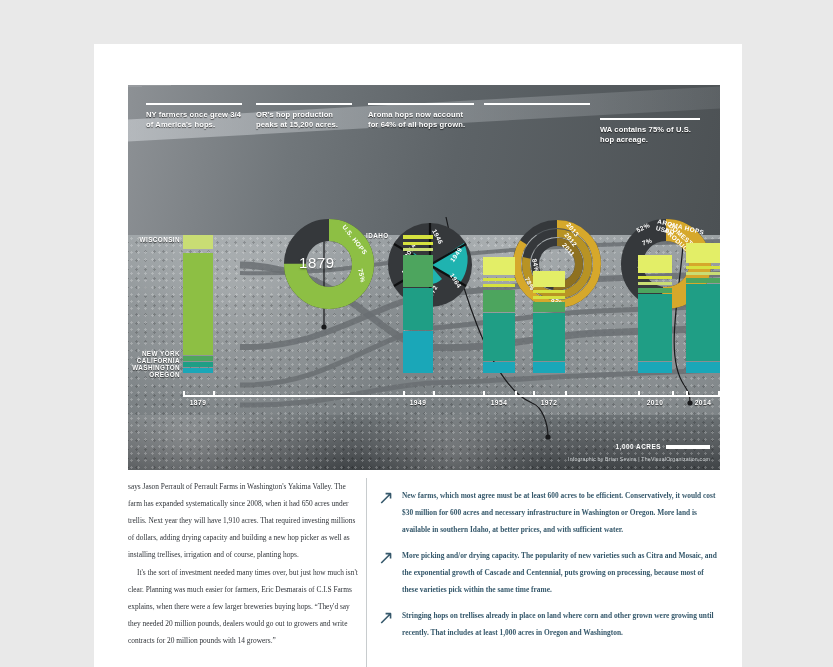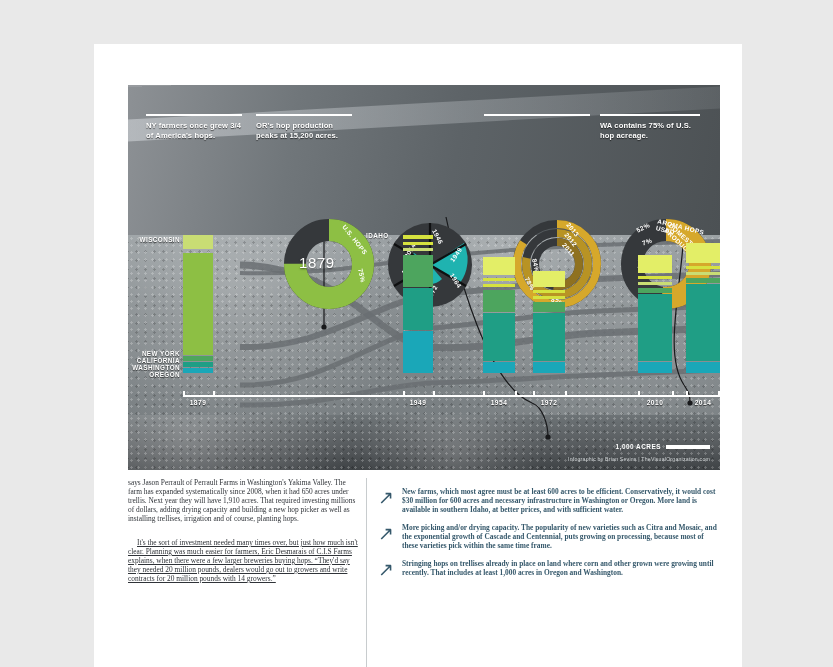--- a/index.html
+++ b/index.html
@@ -52,21 +52,21 @@
   }
   .bg-bottom{
     position:absolute;left:0;top:330px;width:592px;height:55px;
     background:
       radial-gradient(circle at 10% 40%,rgba(255,255,255,.25),rgba(0,0,0,0) 30%),
       radial-gradient(circle at 55% 70%,rgba(255,255,255,.18),rgba(0,0,0,0) 28%),
       linear-gradient(180deg,#6d7376 0%,#55595c 60%,#3f4346 100%);
   }
 
   
-  .headrow{position:absolute;left:0;top:15px;width:543px;height:40px;}
+  .headrow{position:absolute;left:0;top:4px;width:543px;height:40px;}
   .headcard{position:absolute;top:14px;}
   .headcard .rule{height:2px;background:#ffffff;margin-bottom:5px;}
   .headcard .htxt{
     color:#ffffff;font-size:7.6px;line-height:9.6px;font-weight:bold;
     letter-spacing:.1px;text-shadow:0 1px 1px rgba(0,0,0,.65);
   }
   .donut-year{
     position:absolute;color:#ffffff;font-size:15px;letter-spacing:.6px;
     text-shadow:0 1px 2px rgba(0,0,0,.6);
   }
@@ -90,21 +90,21 @@
   .credit{
     position:absolute;right:10px;bottom:8px;color:#cfd3d5;font-size:5.2px;letter-spacing:.2px;
   }
 
   
   .cols{position:absolute;left:128px;top:478px;width:592px;height:189px;}
   .col{position:absolute;top:0;width:233px;color:#2b2f33;}
   .col.left{left:0;}
   .col.right{left:250px;width:340px;}
   .col p{
-    margin:0;font-size:7.4px;line-height:9px;
+    margin:0;font-size:7.4px;line-height:17px;
     font-family:"Liberation Serif",serif;color:#2f3338;text-align:left;
   }
   .col p.indent{text-indent:9px;}
   .divider{position:absolute;left:-12px;top:0;width:1px;height:189px;background:#c8ccce;}
   .bullet{position:relative;padding-left:0;margin-top:9px;}
   .bullet .arrow{
     position:absolute;left:0;top:1px;width:20px;height:20px;color:#35586b;
     font-size:19px;line-height:19px;
   }
   .bullet p{color:#35586b;}
@@ -148,24 +148,28 @@
 
     <div class="headrow">
       <div class="headcard" style="left:18px;width:96px;">
         <div class="rule"></div>
         <div class="htxt">NY farmers once grew 3/4 of America's hops.</div>
       </div>
       <div class="headcard" style="left:128px;width:96px;">
         <div class="rule"></div>
         <div class="htxt">OR's hop production peaks at 15,200 acres.</div>
       </div>
+      <div class="headcard" style="left:240px;width:106px;">
+        <div class="rule"></div>
+        <div class="htxt">Aroma hops now account for 64% of all hops grown.</div>
+      </div>
       <div class="headcard" style="left:356px;width:106px;">
         <div class="rule"></div>
       </div>
-      <div class="headcard" style="left:472px;width:100px;">
+      <div class="headcard" style="left:472px;width:100px;margin-top:15px;">
         <div class="rule"></div>
         <div class="htxt">WA contains 75% of U.S. hop acreage.</div>
       </div>
     </div>
 
     <div style="position:absolute;left:155px;top:133px;width:92px;height:92px;">
       <svg width="92" height="92" viewBox="0 0 92 92">
         <circle cx="46" cy="46" r="34" fill="none" stroke="#35383b" stroke-width="22"></circle>
         <circle cx="46" cy="46" r="34" fill="none" stroke="#8dbf44" stroke-width="22" stroke-dasharray="160.2 53.4" stroke-dashoffset="0" transform="rotate(-90 46 46)"></circle>
       </svg>
@@ -304,21 +308,21 @@
     <div class="scalewrap">
       <div class="scalelbl">1,000 ACRES</div>
       <div class="scalebar"></div>
     </div>
     <div class="credit">Infographic by Brian Sevins | TheVisualOrganization.com</div>
   </div>
 
   <div class="cols">
     <div class="col left">
       <p>says Jason Perrault of Perrault Farms in Washington's Yakima Valley. The farm has expanded systematically since 2008, when it had 650 acres under trellis. Next year they will have 1,910 acres. That required investing millions of dollars, adding drying capacity and building a new hop picker as well as installing trellises, irrigation and of course, planting hops.</p>
-      <p class="indent" style="margin-top:15px;text-decoration:underline;">It's the sort of investment needed many times over, but just how much isn't clear. Planning was much easier for farmers, Eric Desmarais of C.I.S Farms explains, when there were a few larger breweries buying hops. “They'd say they needed 20 million pounds, dealers would go out to growers and write contracts for 20 million pounds with 14 growers.”</p>
+      <p class="indent" style="margin-top:1px;">It's the sort of investment needed many times over, but just how much isn't clear. Planning was much easier for farmers, Eric Desmarais of C.I.S Farms explains, when there were a few larger breweries buying hops. “They'd say they needed 20 million pounds, dealers would go out to growers and write contracts for 20 million pounds with 14 growers.”</p>
     </div>
 
     <div class="col right">
       <div class="divider"></div>
 
       <div class="bullet">
         <div class="arrow">↗</div>
         <p class="first2">New farms, which most agree must be at least 600 acres to be efficient. Conservatively, it would cost $30 million for 600 acres and necessary infrastructure in Washington or Oregon. More land is available in southern Idaho, at better prices, and with sufficient water.</p>
       </div>
       <div class="bullet">

